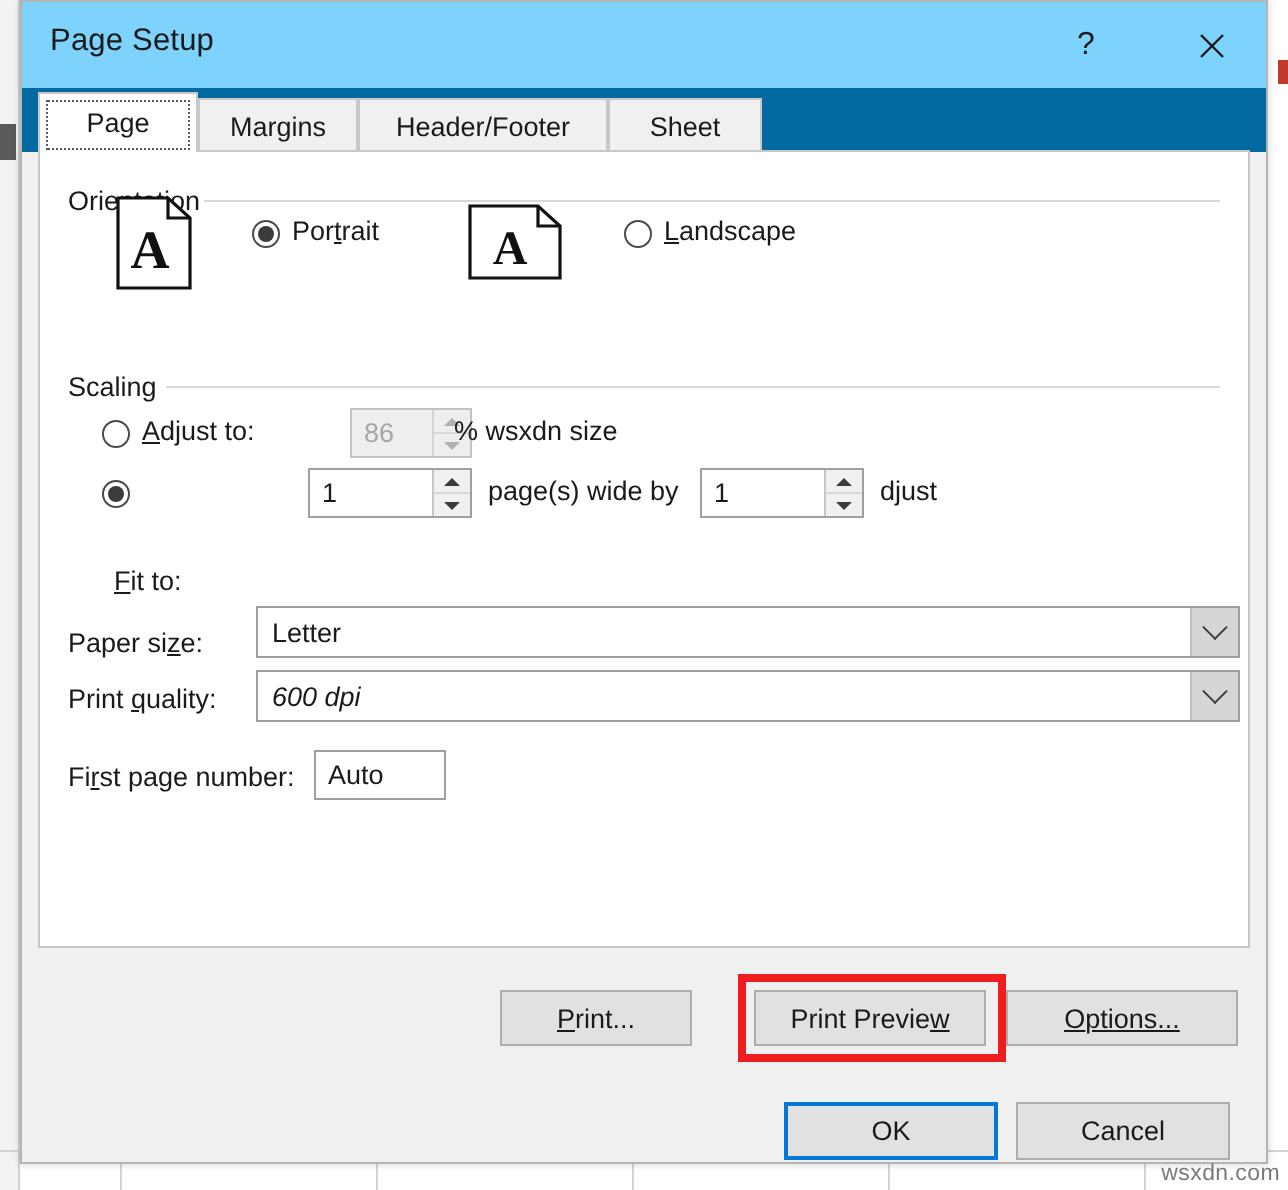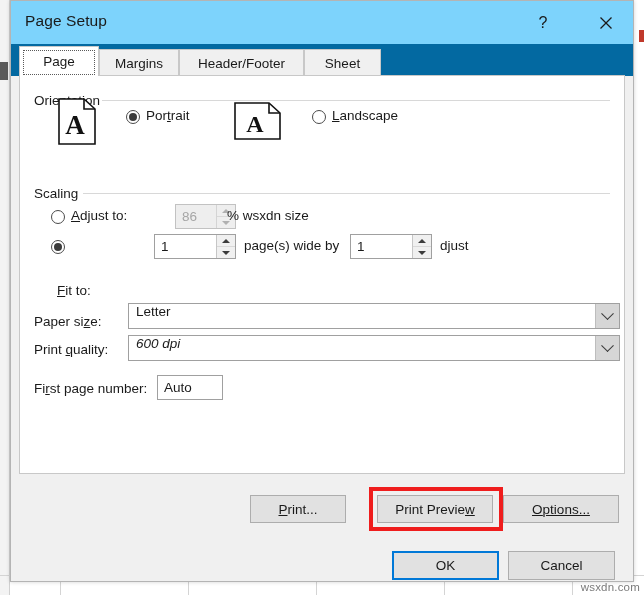--- a/index.html
+++ b/index.html
@@ -251,21 +251,21 @@
     white-space: nowrap;
   }
 
   
   .combo {
     position: absolute;
     box-sizing: border-box;
     background: #ffffff;
     border: 1px solid #a0a0a0;
     display: flex;
-    align-items: flex-start;
+    align-items: center;
   }
   .combo-text {
     font-size: 13.5px;
     color: #1a1a1a;
     padding-left: 7px;
     white-space: nowrap;
   }
   .combo-arrow {
     position: absolute;
     right: 0; top: 0; bottom: 0;

